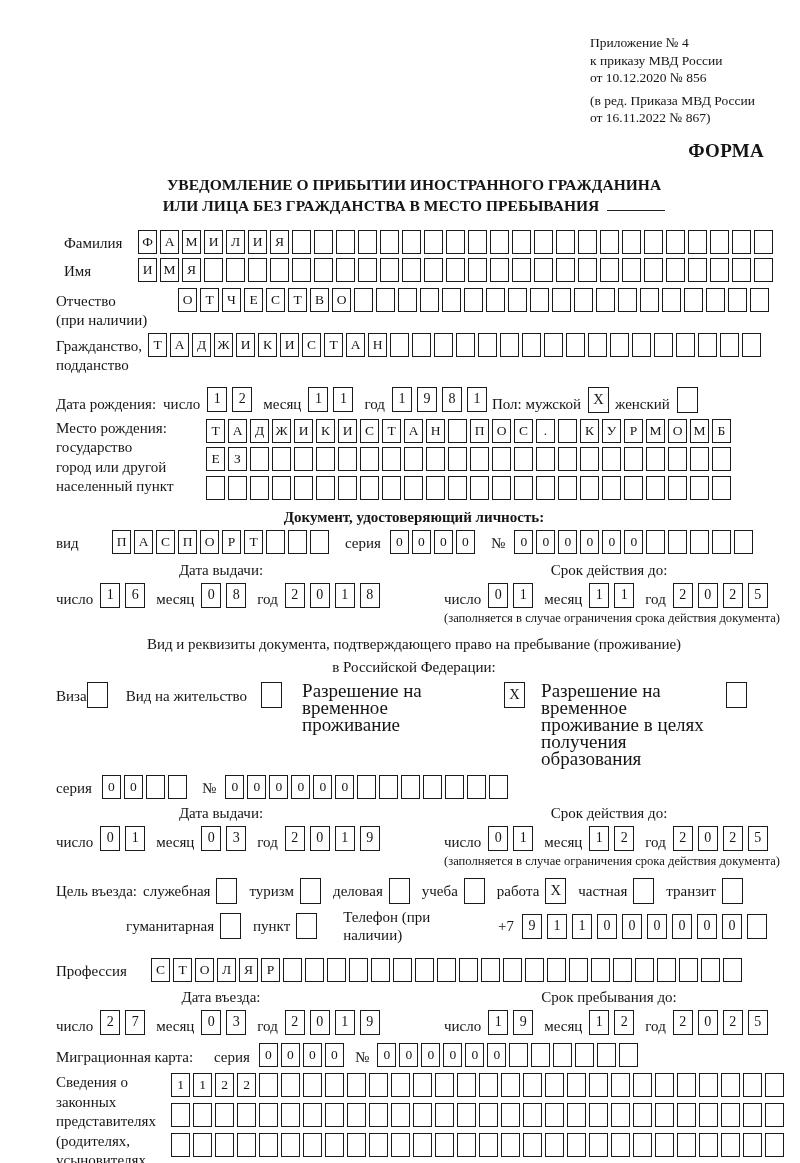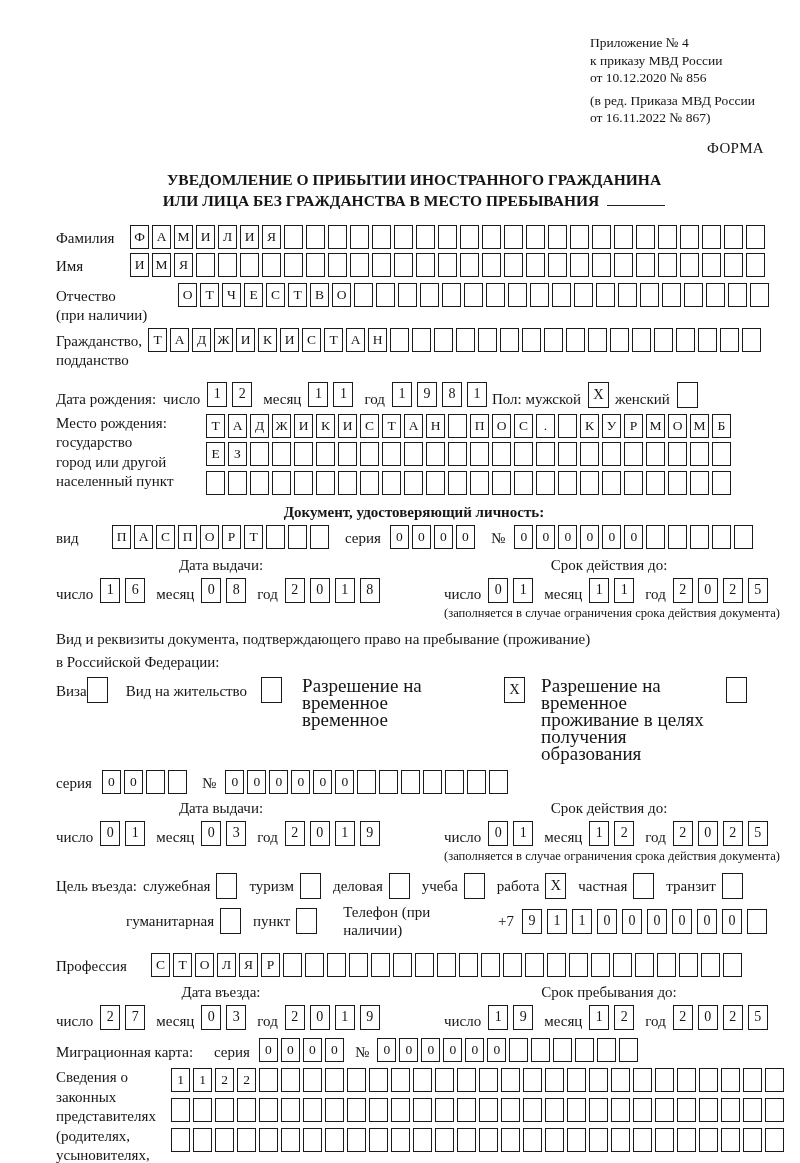--- a/index.html
+++ b/index.html
@@ -7,21 +7,21 @@
   body {
     width: 800px; height: 1163px; overflow: hidden;
     font-family: "Liberation Serif", "DejaVu Serif", serif;
     color: #151515; font-size: 15px;
   }
   .page { padding: 34px 28px 0 56px; }
 
   
   .ref-block { margin-left: 534px; font-size: 13.5px; line-height: 17.5px; }
   .ref-gap { height: 5px; }
-  .forma { text-align: right; font-weight: normal; font-size: 15px; margin: 13px 8px 0 0; letter-spacing: .3px; }
+  .forma { text-align: right; font-weight: bold; font-size: 19px; margin: 13px 8px 0 0; letter-spacing: .3px; }
 
   
   .title { text-align: center; font-weight: bold; font-size: 15.5px; line-height: 21.5px; margin-top: 12px; }
   .blank-line { display: inline-block; width: 58px; border-bottom: 1.6px solid #222; height: 12px; margin-left: 8px; }
   .section-heading { font-weight: bold; font-size: 14.6px; margin-top: 22px; white-space: nowrap; letter-spacing: .2px; }
 
   
   .row { display: flex; align-items: flex-start; }
   .lbl { font-size: 15px; line-height: 18px; }
   .cells { display: flex; flex-wrap: nowrap; }
@@ -29,21 +29,21 @@
     flex: none; width: 19px; height: 24px; border: 1.5px solid #1b1b1b;
     margin-right: 3px; text-align: center; font-size: 13.5px; line-height: 21px;
   }
   .cb {
     flex: none; display: inline-block; width: 21px; height: 26px; border: 1.5px solid #1b1b1b;
     text-align: center; font-size: 14.5px; line-height: 23px; vertical-align: middle;
   }
 
   .field-row { margin-top: 4px; }
   .field-row .lblcol { flex: none; padding-top: 4px; }
-  .w-surname { width: 74px; }
+  .w-surname { width: 74px; margin-left: 8px; }
   .w-patr { width: 122px; }
   .w-citiz { width: 92px; }
   .w-prof { width: 95px; }
 
   
   .dg { display: flex; align-items: center; }
   .dg .cell { width: 20px; height: 25px; margin-right: 5px; line-height: 22px; font-size: 14px; }
   .dg-label { margin-right: 7px; white-space: nowrap; margin-top: 9px; }
   .dg-label.g { margin-left: 6px; }
   .date-sec { display: flex; margin-top: 8px; }
@@ -428,33 +428,33 @@
             <span class="cell">2</span>
             <span class="cell">0</span>
             <span class="cell">2</span>
             <span class="cell">5</span>
           </span>
       </div>
       <div class="note">(заполняется в случае ограничения срока действия документа)</div>
     </div>
   </div>
 
-  <div class="lbl" style="margin-top:7px; line-height:23px;">
+  <div class="lbl" style="margin-top:7px; line-height:23px;text-align:center;">
     <div>Вид и реквизиты документа, подтверждающего право на пребывание (проживание)</div>
     <div>в Российской Федерации:</div>
   </div>
 
   <div class="row" style="margin-top:3px;">
     <span class="lbl" style="padding-top:5px;">Виза</span>
     <span class="cb"></span>
     <span class="lbl" style="margin-left:18px; padding-top:5px;">Вид на жительство</span>
     <span class="cb" style="margin-left:14px;"></span>
     <div class="pd-multi" style="margin-left:20px; width:202px;">
       <div>Разрешение на временное</div>
-      <div>временное</div>
+      <div>проживание</div>
     </div>
     <span class="cb">X</span>
     <div class="pd-multi" style="margin-left:16px; width:185px;">
       <div>Разрешение на временное</div>
       <div>проживание в целях</div>
       <div>получения образования</div>
     </div>
     <span class="cb"></span>
   </div>
 

